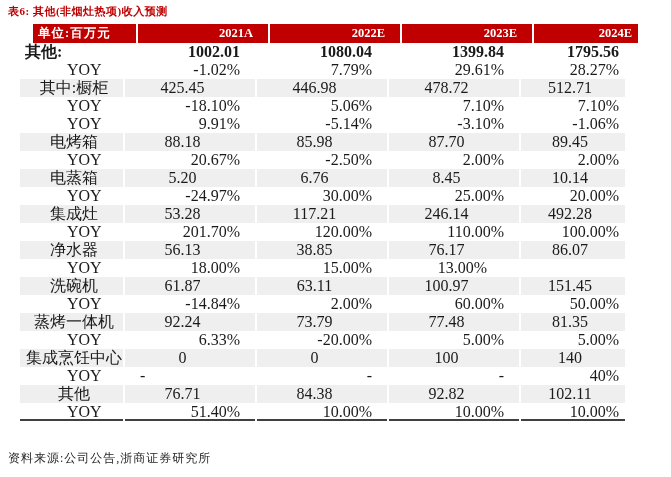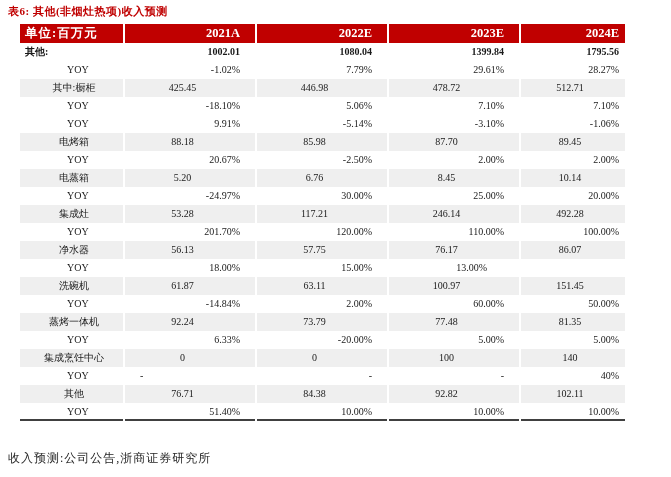--- a/index.html
+++ b/index.html
@@ -15,31 +15,31 @@
     color:var(--ink);
   }
   .title{
     position:absolute;left:8px;top:4px;
     font-size:11px;font-weight:bold;color:var(--red);
     letter-spacing:.5px;white-space:nowrap;
   }
   .tbl{
     position:absolute;left:20px;top:24px;width:625px;
   }
-  .row{display:flex;height:18px;line-height:18px;font-size:10px;}
+  .row{display:flex;height:18px;line-height:18px;font-size:16px;}
   .row.shaded .cell{background:var(--stripe);text-align:center;}
   .row.bold{font-weight:bold;}
   .cell{box-sizing:border-box;flex:0 0 auto;overflow:hidden;white-space:nowrap;}
   .cell + .cell{margin-left:2px;}
   .lab{width:103px;text-align:left;padding-left:5px;}
   .lab.indent{padding-left:47px;}
   .c1,.c2,.c3{width:130px;text-align:right;padding-right:15px;}
   .c4{width:104px;text-align:right;padding-right:6px;}
   .c1.left-val{text-align:left;padding-left:15px;}
-  .hdr{height:19px;line-height:19px;font-size:12.5px;font-weight:bold;}
+  .hdr{height:19px;line-height:19px;font-size:12.5px;font-weight:bold;margin-left:13px;}
   .hdr .cell{background:var(--red);color:#ffffff;}
   .hdr .lab{padding-left:5px;letter-spacing:1px;}
   .bottom{border-bottom:2px solid var(--border);}
   .src{
     position:absolute;left:8px;top:450px;
     font-size:12px;color:#262626;letter-spacing:1px;white-space:nowrap;
   }
 </style>
 </head>
 <body>
@@ -128,21 +128,21 @@
       <div class="row">
     <div class="cell lab indent">YOY</div>
     <div class="cell c1">201.70%</div>
     <div class="cell c2">120.00%</div>
     <div class="cell c3">110.00%</div>
     <div class="cell c4">100.00%</div>
   </div>
       <div class="row shaded">
     <div class="cell lab">净水器</div>
     <div class="cell c1">56.13</div>
-    <div class="cell c2">57.75</div>
+    <div class="cell c2">38.85</div>
     <div class="cell c3">76.17</div>
     <div class="cell c4">86.07</div>
   </div>
       <div class="row">
     <div class="cell lab indent">YOY</div>
     <div class="cell c2">18.00%</div>
     <div class="cell c3">15.00%</div>
     <div class="cell c4">13.00%</div>
   </div>
       <div class="row shaded">
@@ -197,13 +197,13 @@
       <div class="row">
     <div class="cell lab indent bottom">YOY</div>
     <div class="cell c1 bottom">51.40%</div>
     <div class="cell c2 bottom">10.00%</div>
     <div class="cell c3 bottom">10.00%</div>
     <div class="cell c4 bottom">10.00%</div>
   </div>
     </div>
 </div>
 
-<div class="src">收入预测:公司公告,浙商证券研究所</div>
+<div class="src">资料来源:公司公告,浙商证券研究所</div>
 
 </body></html>

